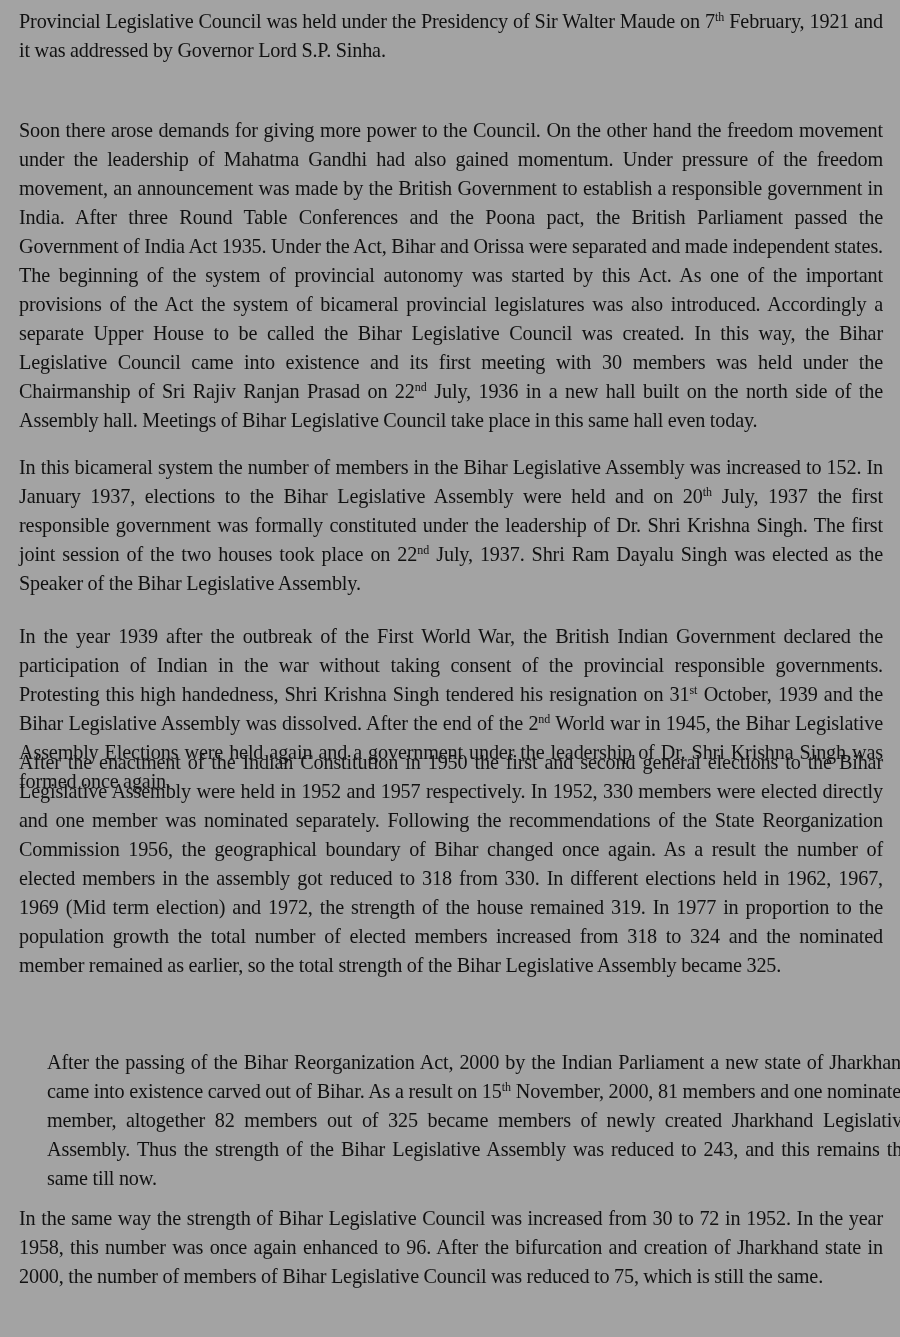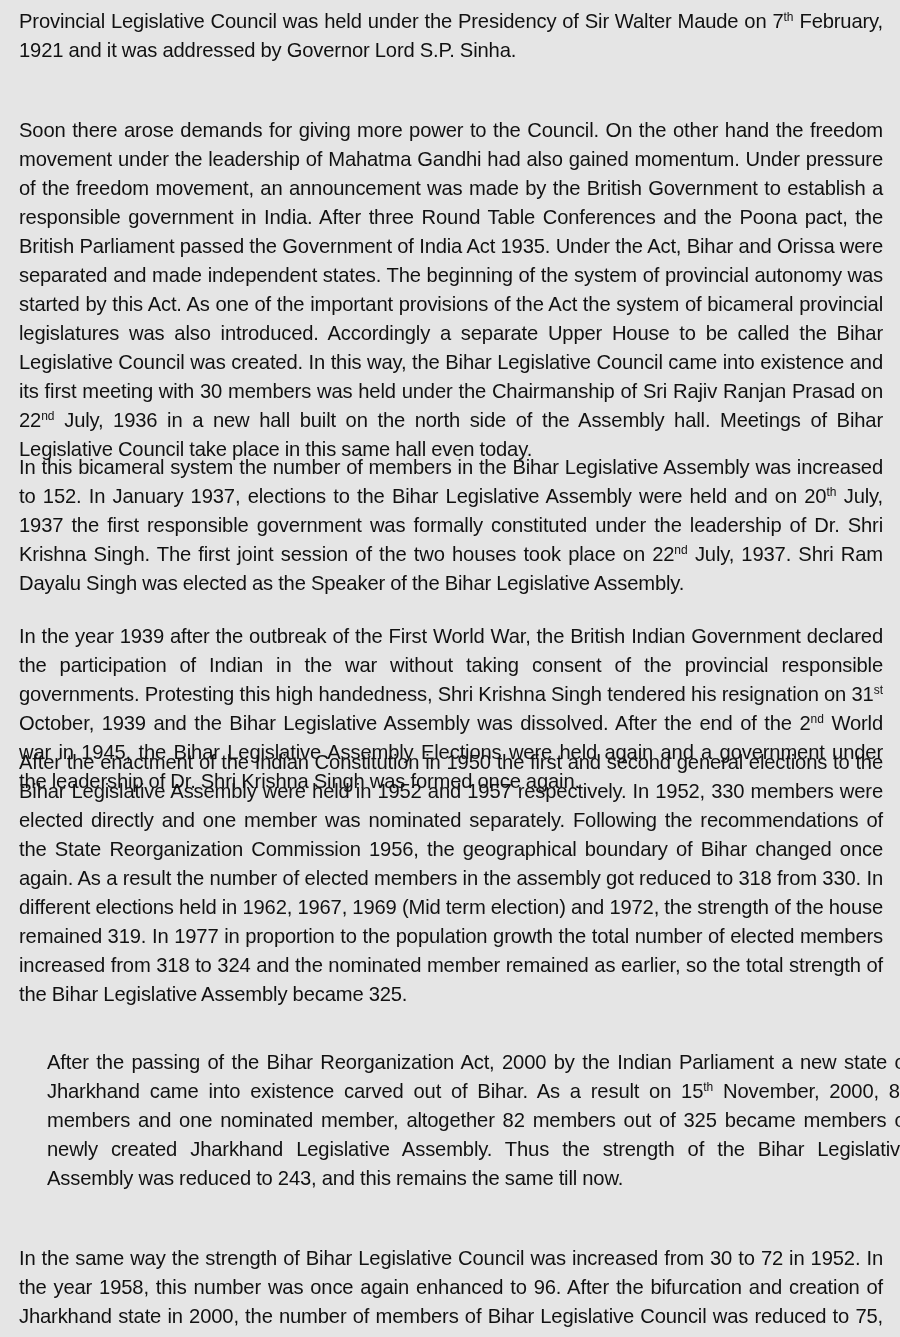--- a/index.html
+++ b/index.html
@@ -1,23 +1,23 @@
 <!DOCTYPE html>
 <html><head>
 <meta charset="utf-8">
 <style>
   html, body { margin: 0; padding: 0; background: #ffffff; }
   body { width: 900px; height: 1337px; overflow: hidden; }
   .page {
     position: relative;
     width: 900px;
     height: 1337px;
-    background: #e5e5e5;
+    background: #a3a3a3;
     color: #111111;
-    font-family: Liberation Sans, sans-serif;
+    font-family: Liberation Serif, serif;
     font-size: 20.2px;
     line-height: 29px;
   }
   .para {
     position: absolute;
     left: 19px;
     width: 864px;
     margin: 0;
     text-align: justify;
     text-align-last: left;
@@ -54,17 +54,17 @@
   </p>
 
   <p class="para" style="top:748px;">
     <span>After the enactment of the Indian Constitution in 1950 the first and second general elections to the Bihar Legislative Assembly were held in 1952 and 1957 respectively. In 1952, 330 members were elected directly and one member was nominated separately. Following the recommendations of the State Reorganization Commission 1956, the geographical boundary of Bihar changed once again. As a result the number of elected members in the assembly got reduced to 318 from 330. In different elections held in 1962, 1967, 1969 (Mid term election) and 1972, the strength of the house remained 319. In 1977 in proportion to the population growth the total number of elected members increased from 318 to 324 and the nominated member remained as earlier, so the total strength of the Bihar Legislative Assembly became 325.</span>
   </p>
 
   <p class="para" style="top:1048px;margin-left:28px;">
     <span>After the passing of the Bihar Reorganization Act, 2000 by the Indian Parliament a new state of Jharkhand came into existence carved out of Bihar. As a result on 15</span><sup>th</sup><span> November, 2000, 81 members and one nominated member, altogether 82 members out of 325 became members of newly created Jharkhand Legislative Assembly. Thus the strength of the Bihar Legislative Assembly was reduced to 243, and this remains the same till now.</span>
   </p>
 
-  <p class="para" style="top:1204px;margin-top:40px;">
+  <p class="para" style="top:1204px;">
     <span>In the same way the strength of Bihar Legislative Council was increased from 30 to 72 in 1952. In the year 1958, this number was once again enhanced to 96. After the bifurcation and creation of Jharkhand state in 2000, the number of members of Bihar Legislative Council was reduced to 75, which is still the same.</span>
   </p>
 
 </div>
 
 </body></html>

